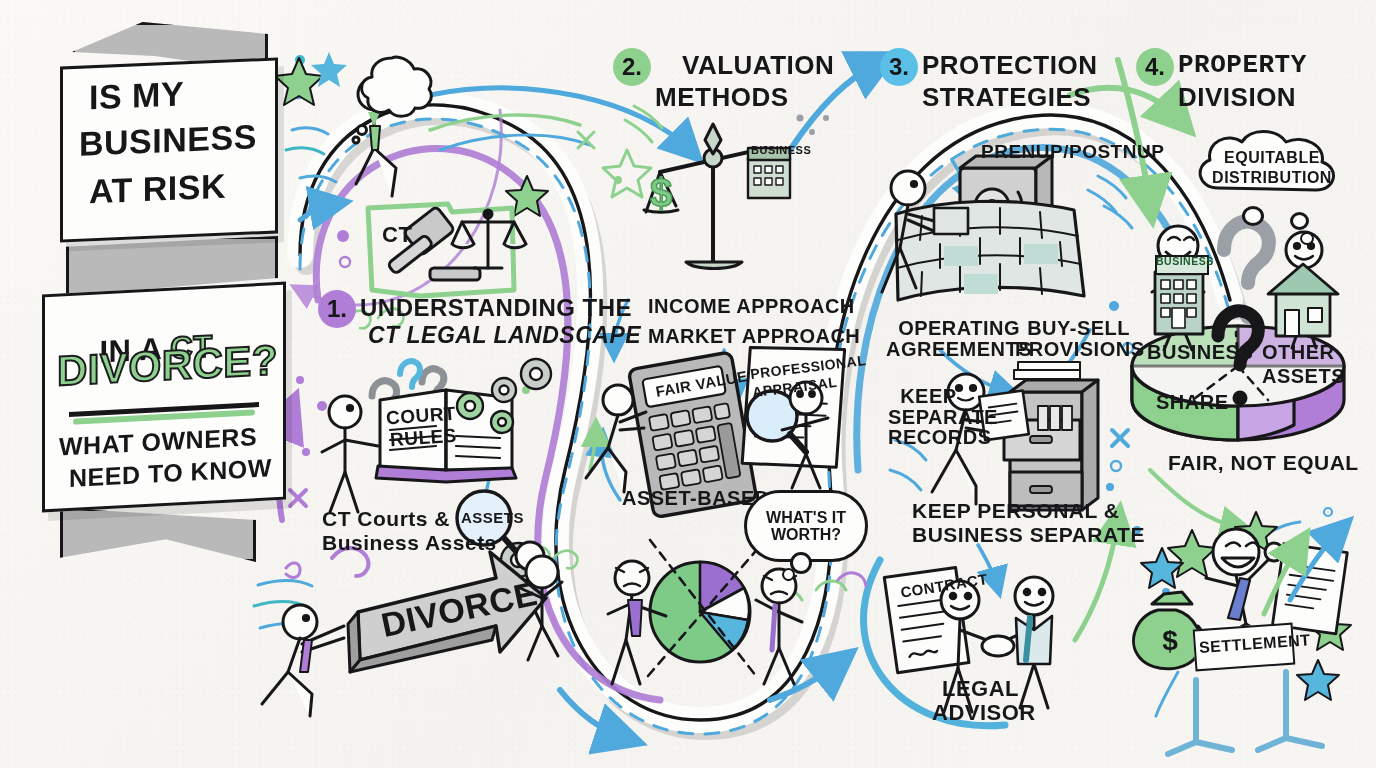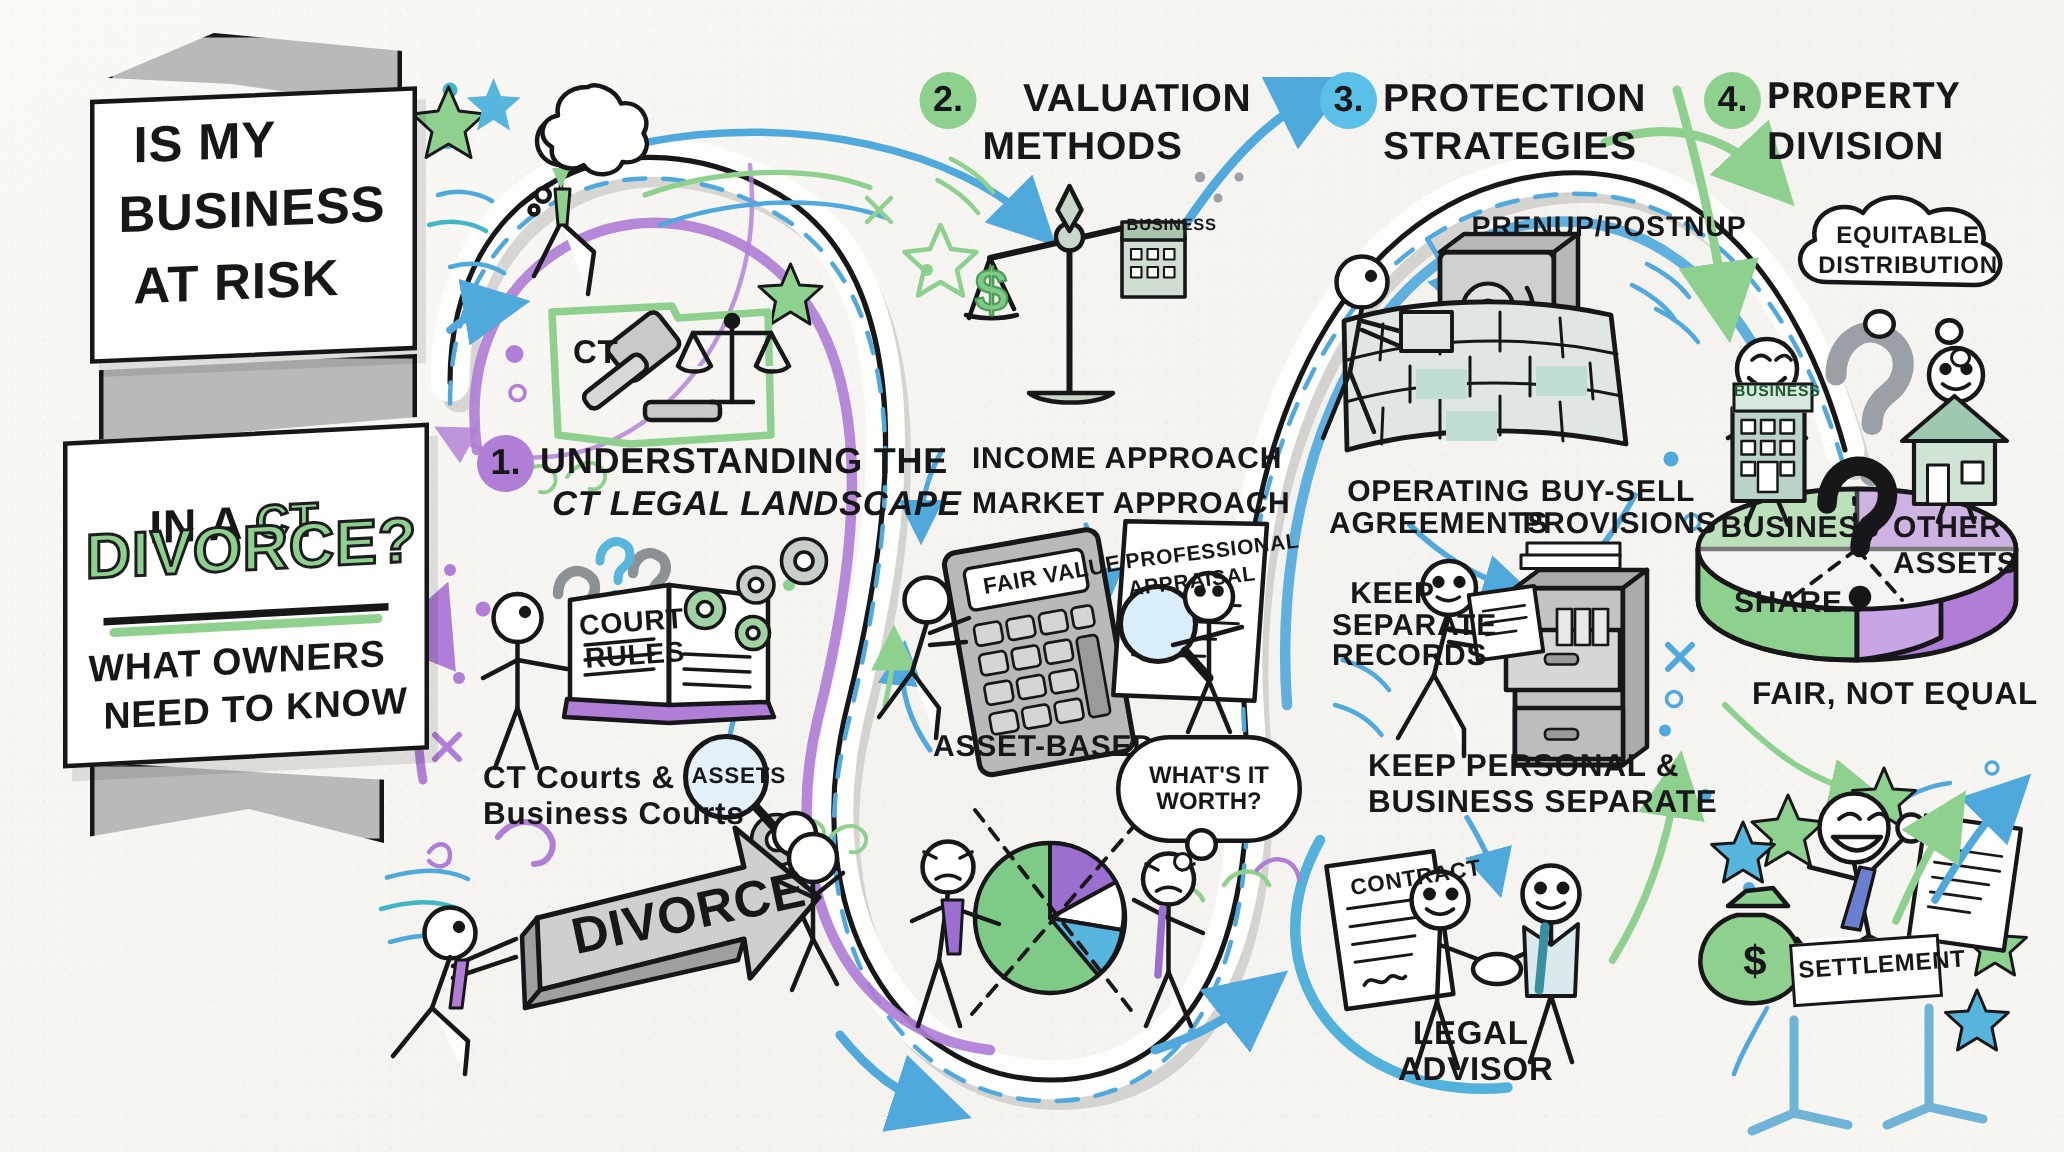--- a/index.html
+++ b/index.html
@@ -588,21 +588,21 @@
 
 <div class="num-badge" style="left:318px;top:290px;width:38px;height:38px;background:#b07ed6;font-size:24px;">
   <span>1.</span>
 </div>
 <div class="txt" style="left:360px;top:296px;font-size:24px;">UNDERSTANDING THE</div>
 <div class="txt" style="left:368px;top:324px;font-size:23px;font-style:italic;">CT LEGAL LANDSCAPE</div>
 <div class="txt" style="left:382px;top:224px;font-size:22px;">CT</div>
 <div class="txt" style="left:386px;top:406px;font-size:19px;transform:rotate(-4deg);">COURT</div>
 <div class="txt" style="left:390px;top:428px;font-size:19px;transform:rotate(-4deg);">RULES</div>
 <div class="txt tt" style="left:322px;top:508px;font-size:21px;">CT Courts &amp;</div>
-<div class="txt tt" style="left:322px;top:532px;font-size:21px;">Business Courts</div>
+<div class="txt tt" style="left:322px;top:532px;font-size:21px;">Business Assets</div>
 <div class="txt" style="left:461px;top:510px;font-size:15px;">ASSETS</div>
 <div class="txt" style="left:380px;top:592px;font-size:34px;transform:rotate(-12deg);">DIVORCE</div>
 
 <div class="num-badge" style="left:613px;top:48px;width:38px;height:38px;background:#8ed18e;font-size:24px;">
   <span>2.</span>
 </div>
 <div class="txt" style="left:682px;top:52px;font-size:26px;">VALUATION</div>
 <div class="txt" style="left:655px;top:84px;font-size:26px;">METHODS</div>
 <div class="txt" style="left:751px;top:145px;font-size:11px;color:#17171a;">BUSINESS</div>
 <div class="txt" style="left:648px;top:296px;font-size:20px;">INCOME APPROACH</div>

